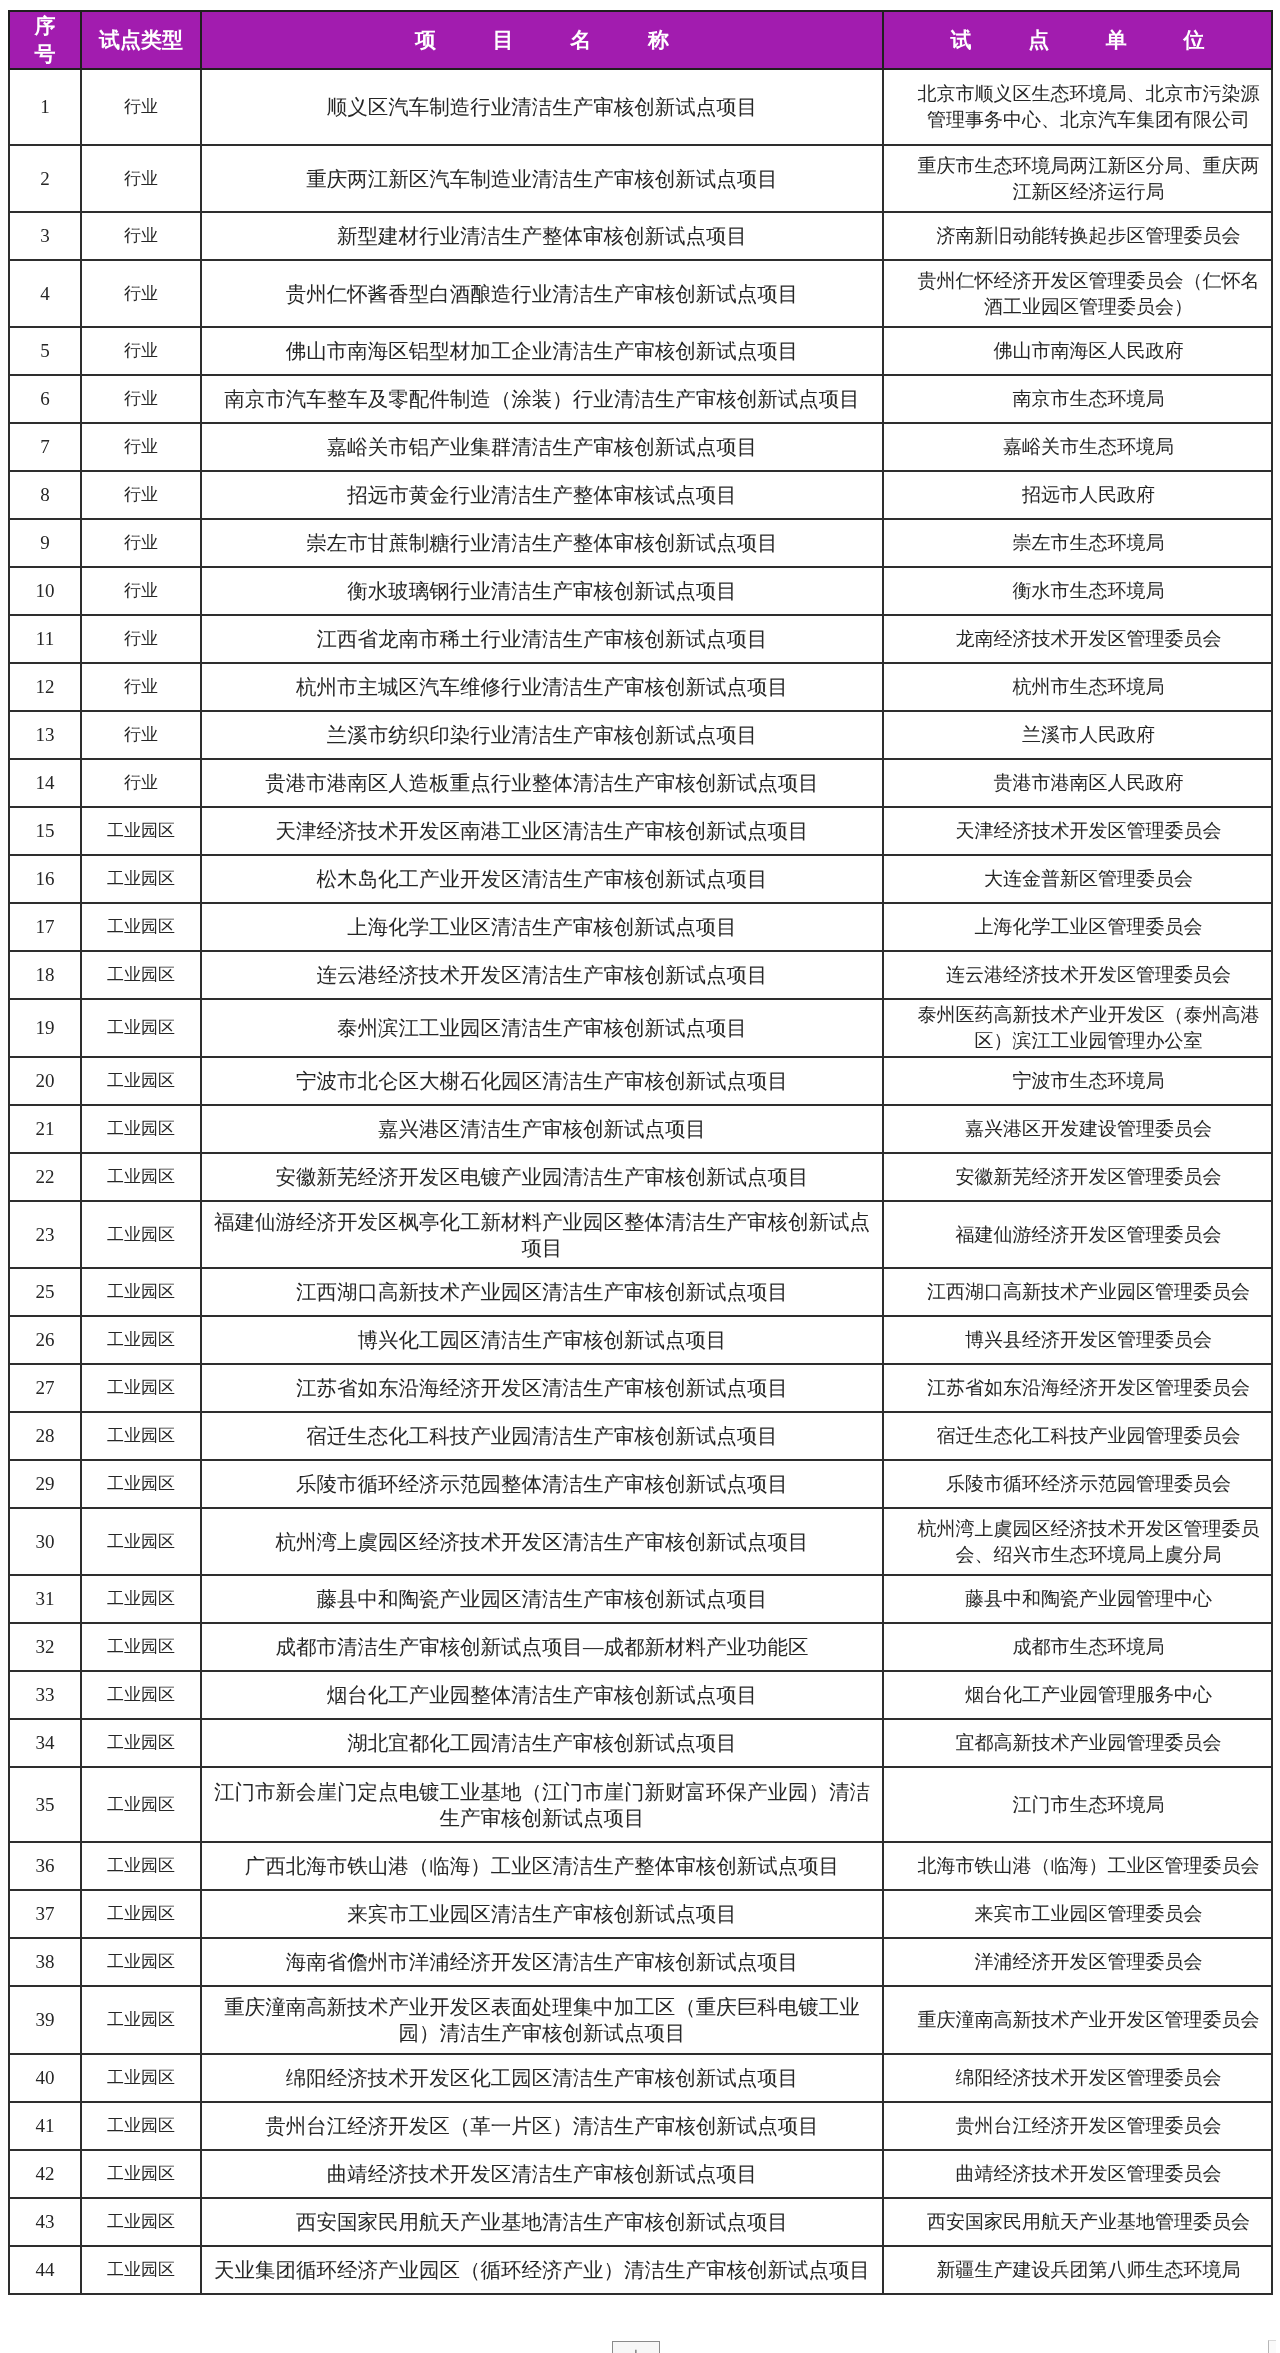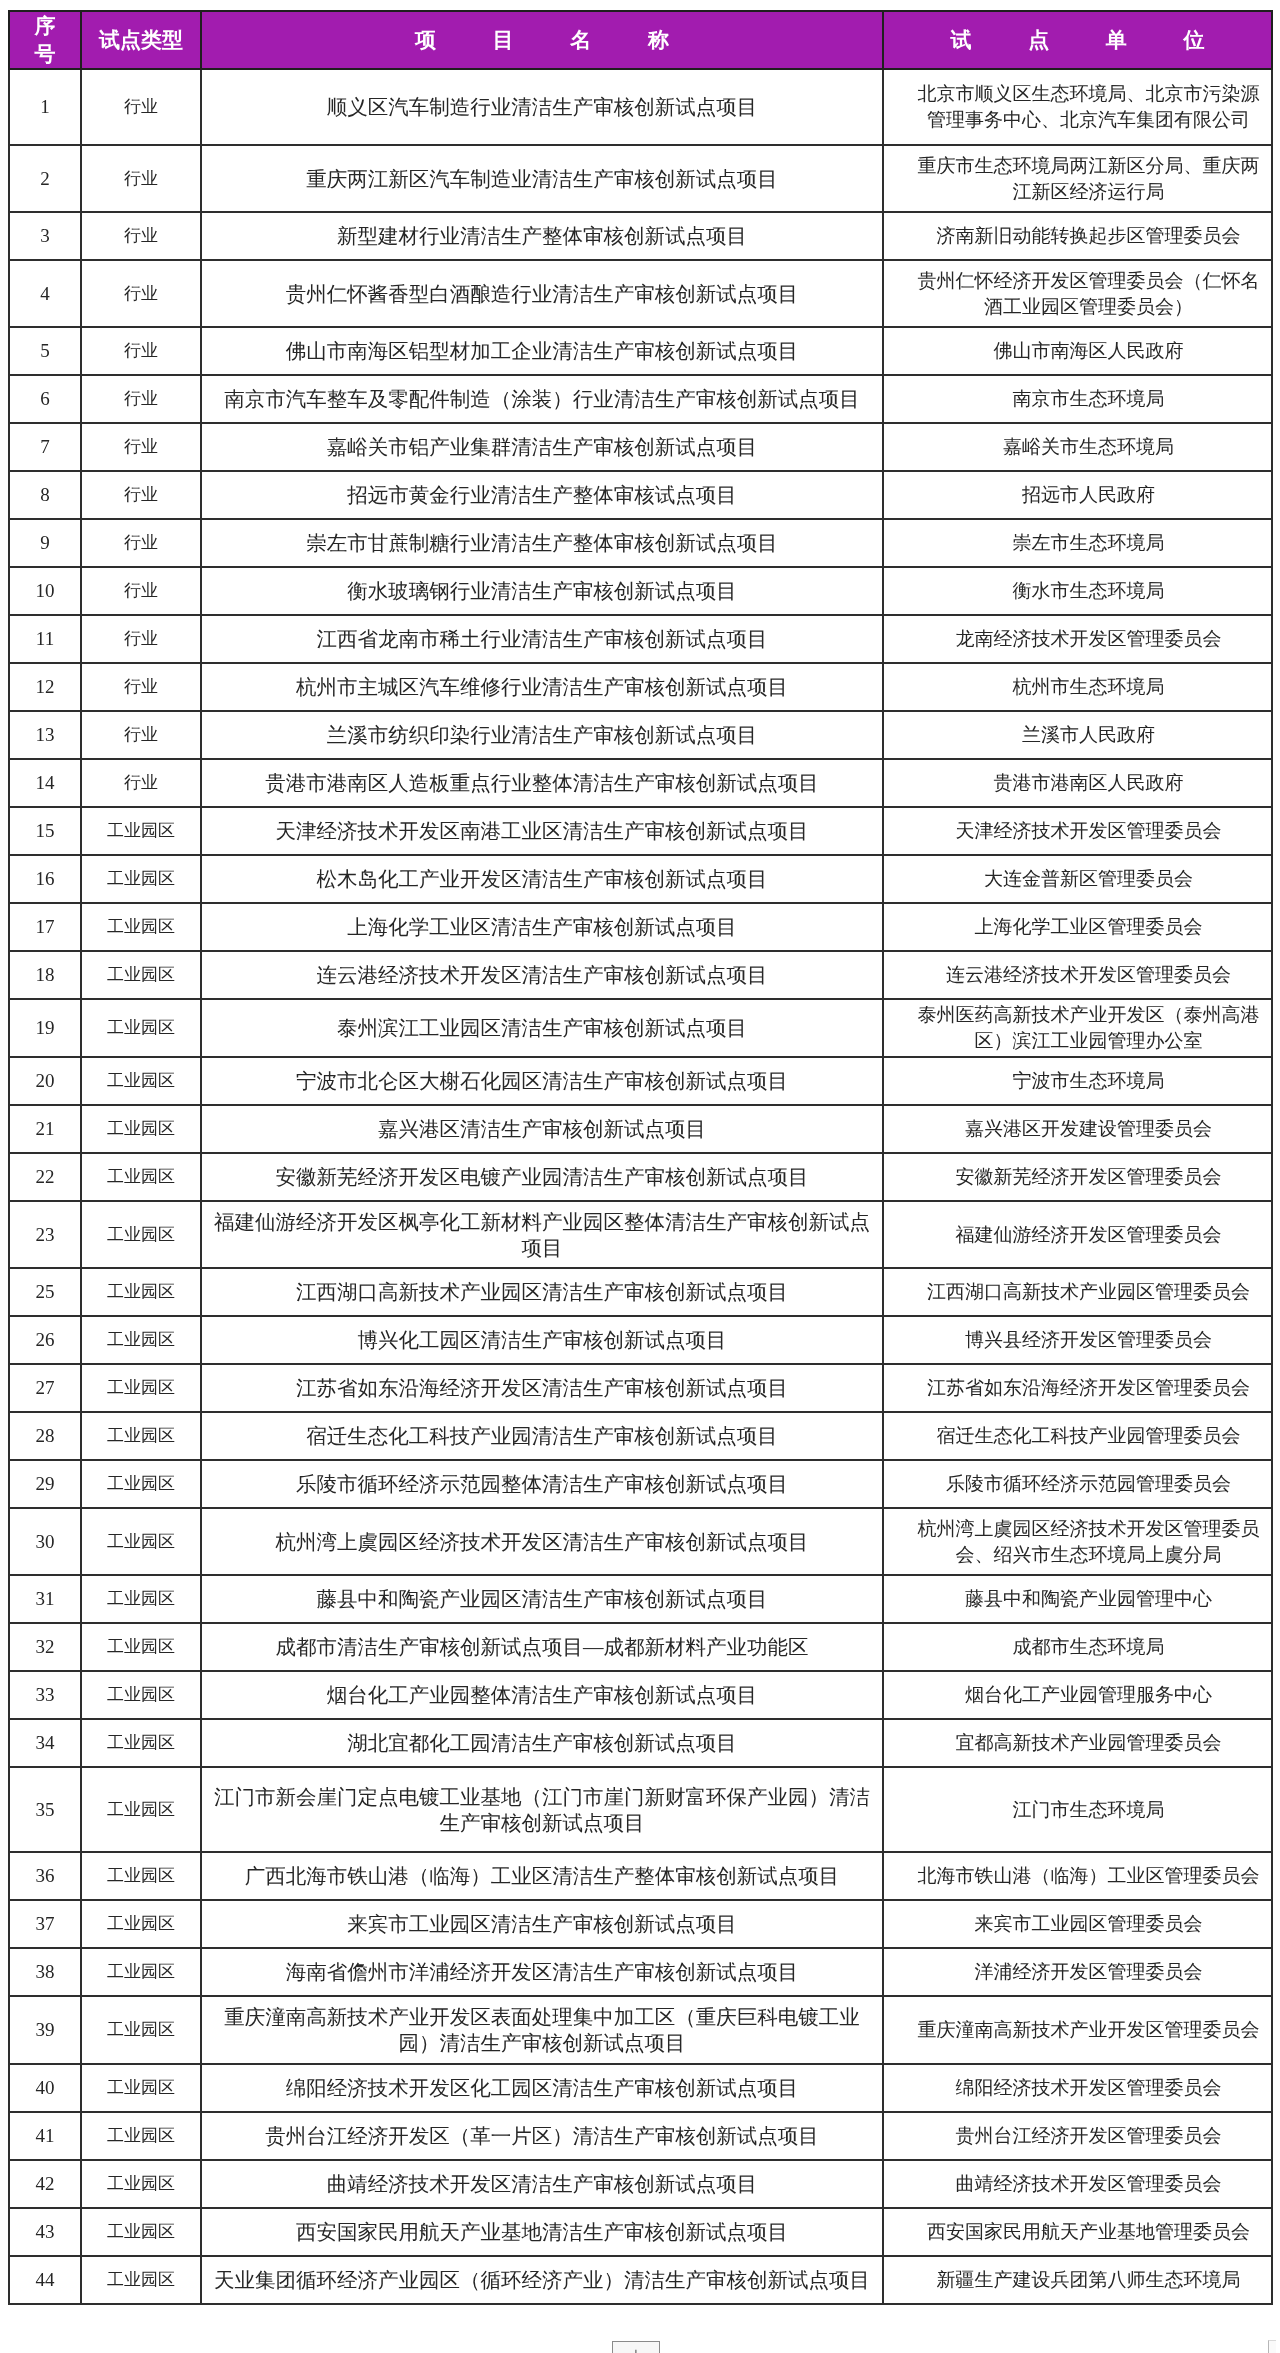--- a/index.html
+++ b/index.html
@@ -256,21 +256,21 @@
         <td class="type">工业园区</td>
         <td class="name">烟台化工产业园整体清洁生产审核创新试点项目</td>
         <td class="unit">烟台化工产业园管理服务中心</td>
       </tr>
       <tr>
         <td class="no">34</td>
         <td class="type">工业园区</td>
         <td class="name">湖北宜都化工园清洁生产审核创新试点项目</td>
         <td class="unit">宜都高新技术产业园管理委员会</td>
       </tr>
-      <tr style="height: 85px;">
+      <tr style="height: 75px;">
         <td class="no">35</td>
         <td class="type">工业园区</td>
         <td class="name">江门市新会崖门定点电镀工业基地（江门市崖门新财富环保产业园）清洁生产审核创新试点项目</td>
         <td class="unit">江门市生态环境局</td>
       </tr>
       <tr>
         <td class="no">36</td>
         <td class="type">工业园区</td>
         <td class="name">广西北海市铁山港（临海）工业区清洁生产整体审核创新试点项目</td>
         <td class="unit">北海市铁山港（临海）工业区管理委员会</td>

